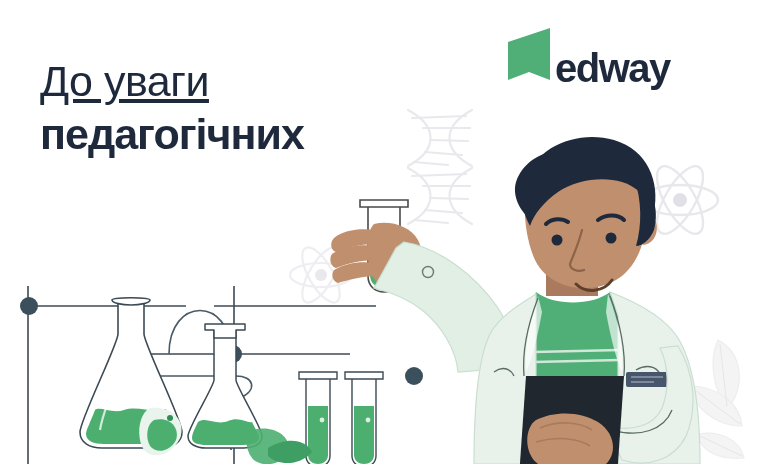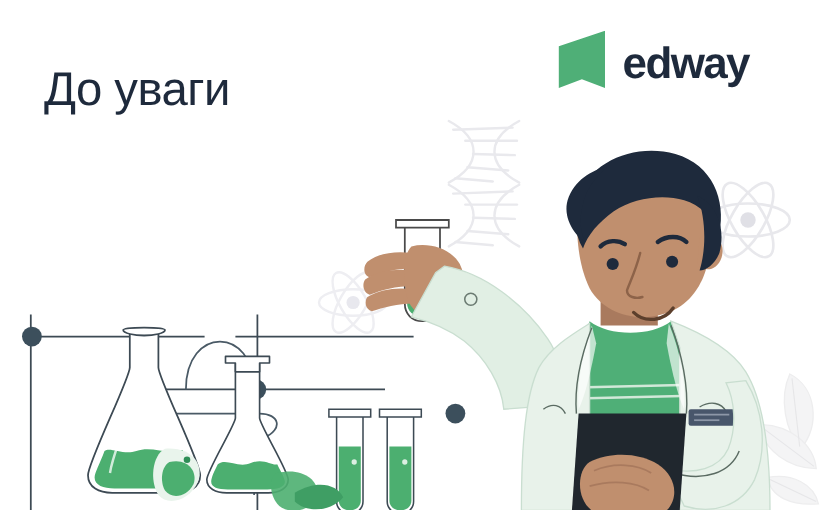--- a/index.html
+++ b/index.html
@@ -36,39 +36,40 @@
     top: 36px;
     width: 360px;
     color: #1e2a3c;
     line-height: 1.12;
   }
   .headline .line-1 {
     display: block;
     font-size: 43px;
     font-weight: 300;
     letter-spacing: -0.5px;
+    text-decoration: underline;
   }
   .headline .line-2,
   .headline .line-3 {
     display: block;
     font-size: 43px;
     font-weight: 700;
     letter-spacing: -1px;
   }
   .headline .line-2 { margin-top: 4px; }
   .headline .line-3 { margin-top: 2px; }
 
   
   .logo {
     position: absolute;
     left: 506px;
     top: 28px;
     display: flex;
-    align-items: center;
-    gap: 12px;
+    align-items: flex-end;
+    gap: 1px;
   }
   .logo-mark { width: 48px; height: 60px; display: block; }
   .logo-word {
     font-size: 40px;
     font-weight: 700;
     color: #1e2a3c;
     letter-spacing: -1.5px;
     line-height: 1;
   }
 
@@ -138,20 +139,21 @@
     </g>
     <g fill="none" stroke="#e6e6e8" stroke-width="1">
       <path d="M36 14 L43 76"></path>
       <path d="M8 58 L56 94"></path>
       <path d="M16 106 L58 126"></path>
     </g>
   </svg>
 
   <h1 class="headline">
     <span class="line-1">До уваги</span>
+    <span class="line-2">педагогічних</span>
   </h1>
 
   <div class="logo">
     <svg class="logo-mark" viewBox="0 0 48 60">
       <path d="M2 14 L44 0 L44 52 L23 44 L2 52 Z" fill="#4faf77"></path>
     </svg>
     <span class="logo-word">edway</span>
   </div>
 
   <svg id="glassware" viewBox="0 0 440 184">

